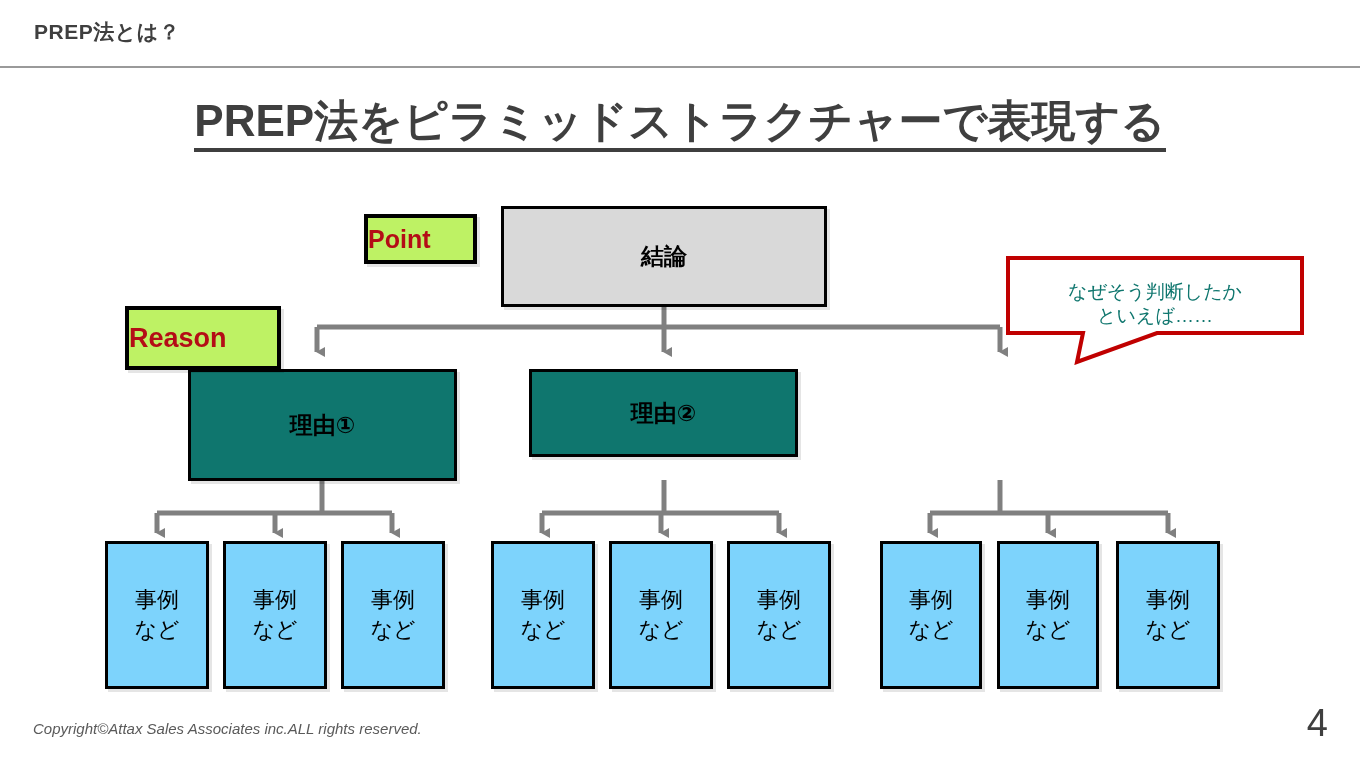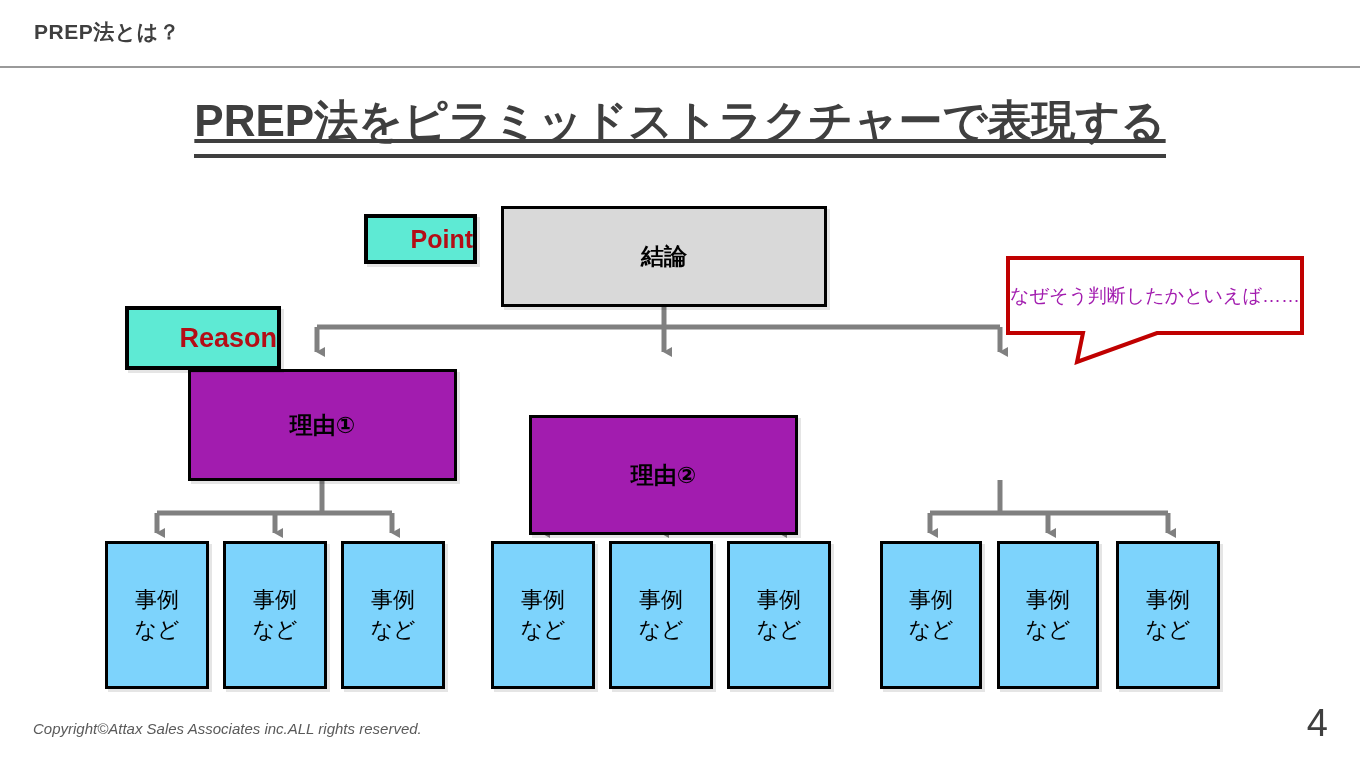--- a/index.html
+++ b/index.html
@@ -49,22 +49,21 @@
     top: 92px;
     width: 1360px;
     text-align: center;
     font-size: 44px;
     font-weight: bold;
     color: #3f3f3f;
     white-space: nowrap;
   }
   .main-title span {
     border-bottom: 4px solid #3f3f3f;
-    padding-bottom: 9px;
-    text-decoration: underline;
+    padding-bottom: 3px;
   }
 
   
   .node {
     position: absolute;
     box-sizing: border-box;
     border: 3px solid #000000;
     display: flex;
     align-items: center;
     justify-content: center;
@@ -72,44 +71,44 @@
     color: #000000;
     font-weight: bold;
     z-index: 4;
   }
   .node.conclusion {
     background: #d9d9d9;
     font-size: 23px;
     box-shadow: 3px 3px 0 rgba(0,0,0,0.10);
   }
   .node.reason {
-    background: #a21caf;
+    background: #0f766e;
     font-size: 23px;
     box-shadow: 3px 3px 0 rgba(0,0,0,0.10);
   }
   .node.example {
     background: #7dd3fc;
     font-size: 22px;
     font-weight: normal;
     line-height: 1.35;
     flex-direction: column;
     box-shadow: 3px 3px 0 rgba(0,0,0,0.10);
   }
 
   
   .tag {
     position: absolute;
     box-sizing: border-box;
-    background: #5eead4;
+    background: #bef264;
     border: 4px solid #000000;
     color: #b40d16;
     font-weight: bold;
     display: flex;
     align-items: center;
-    justify-content: flex-end;
+    justify-content: flex-start;
     z-index: 9;
     box-shadow: 3px 3px 0 rgba(0,0,0,0.10);
   }
 
   
   .connectors {
     position: absolute;
     left: 0;
     top: 0;
     width: 1360px;
@@ -120,28 +119,29 @@
 
   
   .callout {
     position: absolute;
     z-index: 10;
   }
   .callout .bubble-text {
     position: absolute;
     box-sizing: border-box;
     display: flex;
-    flex-direction: row;
+    flex-direction: column;
     align-items: center;
     justify-content: center;
-    color: #a21caf;
+    color: #0f766e;
     text-align: center;
     font-size: 19px;
     line-height: 1.25;
     white-space: nowrap;
+    margin-top: 8px;
   }
 
   
   .footer-copy {
     position: absolute;
     left: 33px;
     top: 720px;
     font-size: 15px;
     color: #5a5a5a;
     white-space: nowrap;
@@ -205,21 +205,21 @@
     </g>
   </svg>
 
   <div class="node conclusion" style="left:501px; top:190px; width:326px; height:101px;margin-top:16px;">
     <span>結論</span>
   </div>
 
   <div class="node reason" style="left:188px; top:369px; width:269px; height:112px;">
     <span>理由①</span>
   </div>
-  <div class="node reason" style="left:529px; top:369px; width:269px; height:120px;margin-top:46px;">
+  <div class="node reason" style="left:529px; top:369px; width:269px; height:88px;">
     <span>理由②</span>
   </div>
 
   <div class="node example" style="left:105px; top:541px; width:104px; height:148px;">
     <span>事例</span>
     <span>など</span>
   </div>
   <div class="node example" style="left:223px; top:541px; width:104px; height:148px;">
     <span>事例</span>
     <span>など</span>

